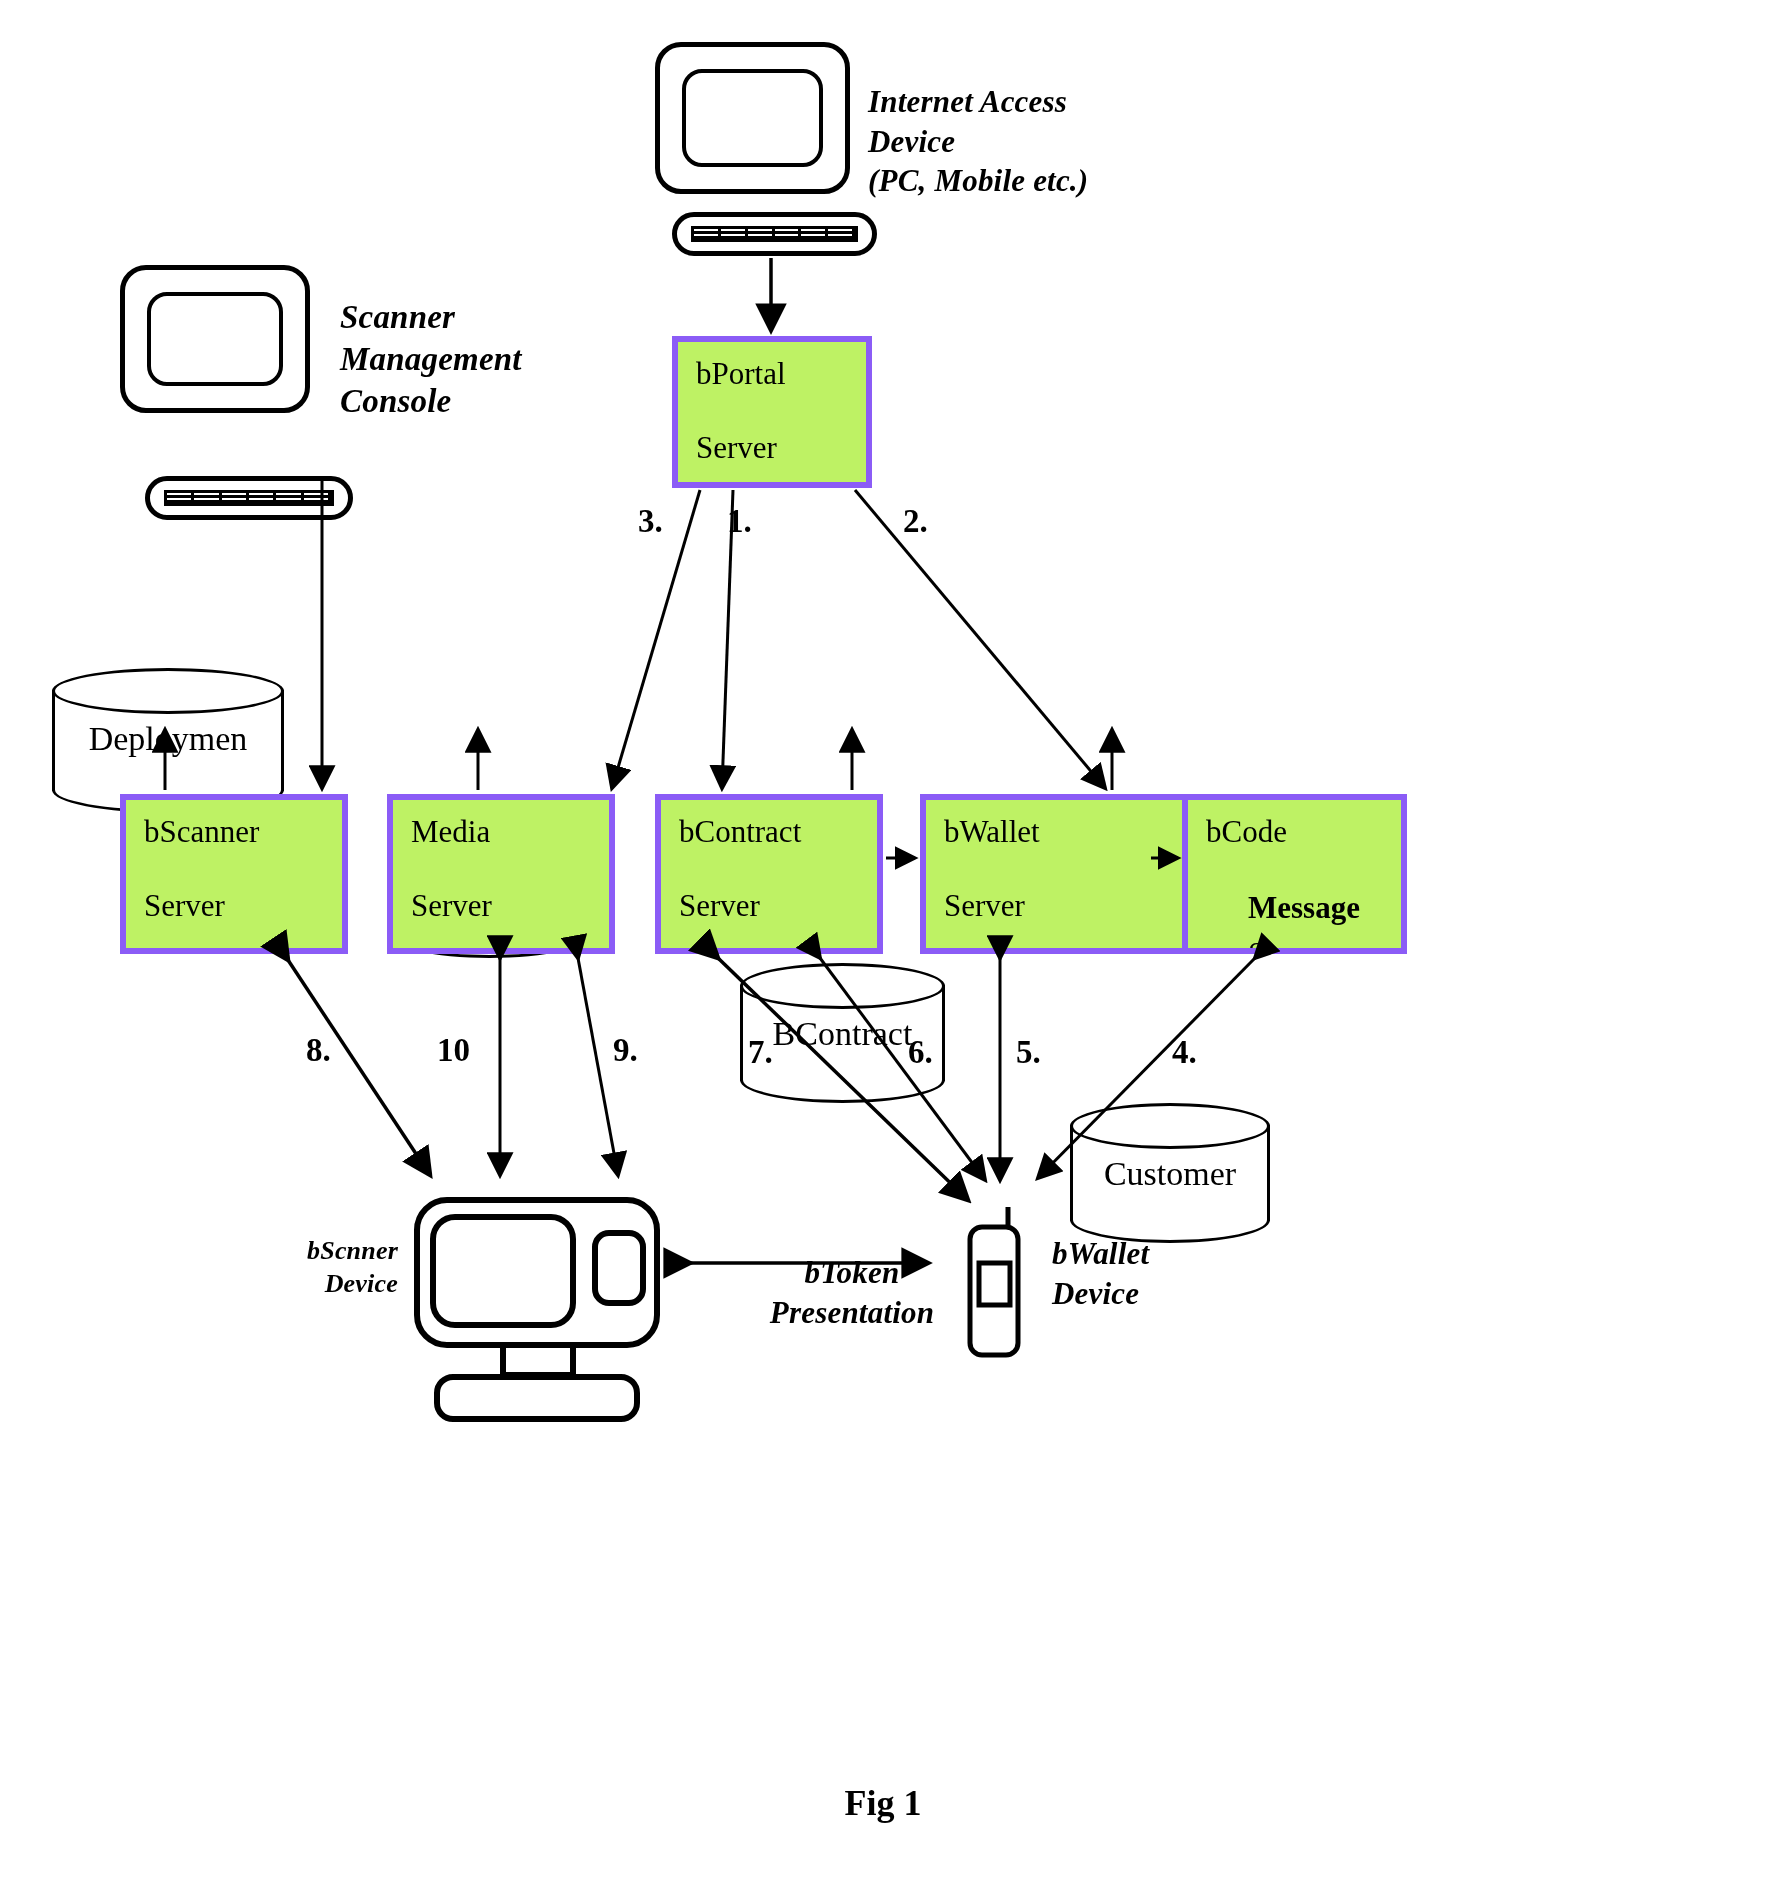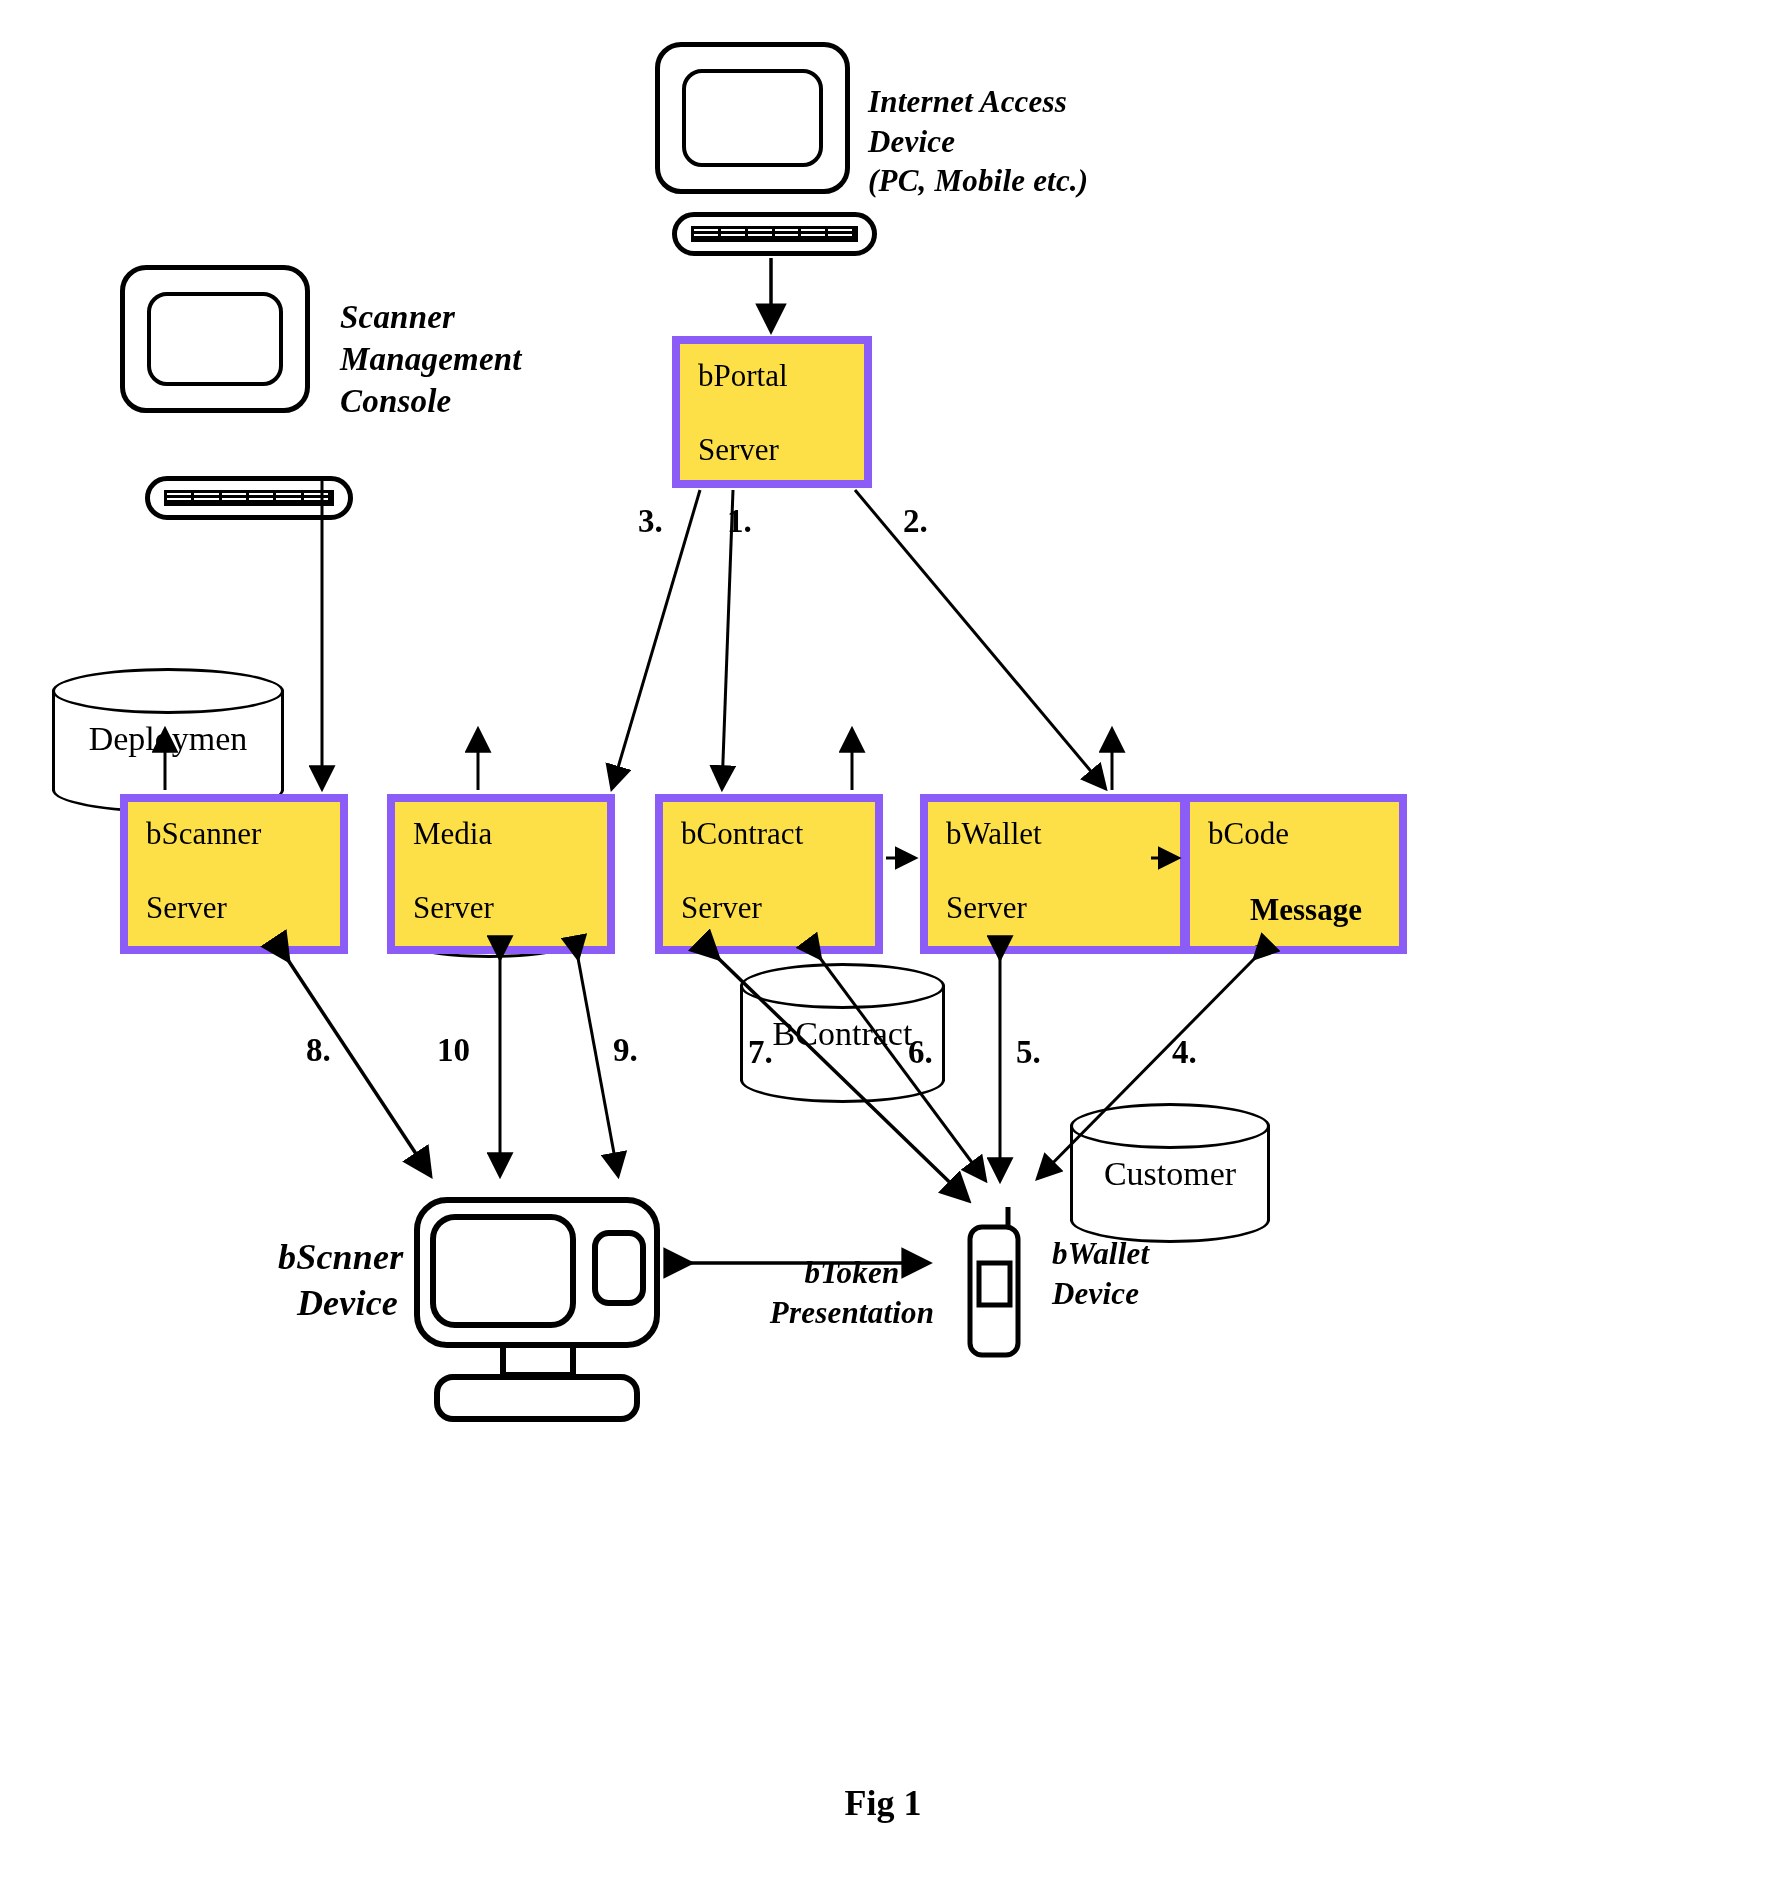--- a/index.html
+++ b/index.html
@@ -1,21 +1,21 @@
 <!DOCTYPE html>
 <html><head>
 <meta charset="utf-8">
 <style>
   html,body{margin:0;padding:0;background:#fff;}
   body{font-family:"Liberation Serif", serif;color:#000;}
   #stage{position:relative;width:1766px;height:1897px;background:#fff;overflow:hidden;}
   .abs{position:absolute;}
   .lbl{font-weight:bold;line-height:1.28;letter-spacing:.2px;font-style:italic;}
   .serif-plain{font-family:"Liberation Serif", serif;font-weight:400;}
-  .box{border:8px solid #8b5cf6;box-sizing:border-box;background:#fde047;}
+  .box{border:6px solid #8b5cf6;box-sizing:border-box;background:#bef264;}
   .box .l1{position:absolute;left:18px;top:14px;font-size:31px;}
   .box .l2{position:absolute;left:18px;top:88px;font-size:31px;}
   .box .l2b{position:absolute;left:60px;top:90px;font-size:31px;font-weight:bold;}
   .box .l3{position:absolute;left:60px;top:136px;font-size:31px;}
   .cyl{position:relative;box-sizing:border-box;}
   .cyl .body{position:absolute;left:0;right:0;top:22px;bottom:22px;border-left:3px solid #000;border-right:3px solid #000;background:#fff;}
   .cyl .top{position:absolute;left:0;right:0;top:0;height:46px;border:3px solid #000;border-radius:50%;background:#fff;box-sizing:border-box;}
   .cyl .bot{position:absolute;left:0;right:0;bottom:0;height:46px;border:3px solid #000;border-radius:50%;background:#fff;box-sizing:border-box;clip-path:inset(50% 0 0 0);}
   .cyl .cname{position:absolute;left:0;right:0;top:52px;text-align:center;font-size:34px;}
   .num{font-size:33px;font-weight:bold;}
@@ -150,21 +150,21 @@
     <svg viewBox="0 0 265 250" width="265" height="250" xmlns="http://www.w3.org/2000/svg">
       <g fill="none" stroke="#000" stroke-width="6">
         <rect x="12" y="5" width="240" height="145" rx="30"></rect>
         <rect x="28" y="22" width="140" height="108" rx="22"></rect>
         <rect x="190" y="38" width="48" height="70" rx="14"></rect>
         <path d="M98 150 L98 180 L168 180 L168 150"></path>
         <rect x="32" y="182" width="200" height="42" rx="16"></rect>
       </g>
     </svg>
   </div>
-  <div class="abs lbl" style="left:278px;top:1234px;font-size:36px;text-align:right;width:120px;">
+  <div class="abs lbl" style="left:278px;top:1234px;font-size:26px;text-align:right;width:120px;">
     <div>bScnner</div>
     <div>Device</div>
   </div>
 
   <div class="abs lbl" style="left:742px;top:1253px;font-size:31px;text-align:center;width:220px;">
     <div>bToken</div>
     <div>Presentation</div>
   </div>
 
   <div class="abs" style="left:960px;top:1205px;width:75px;height:160px;">

